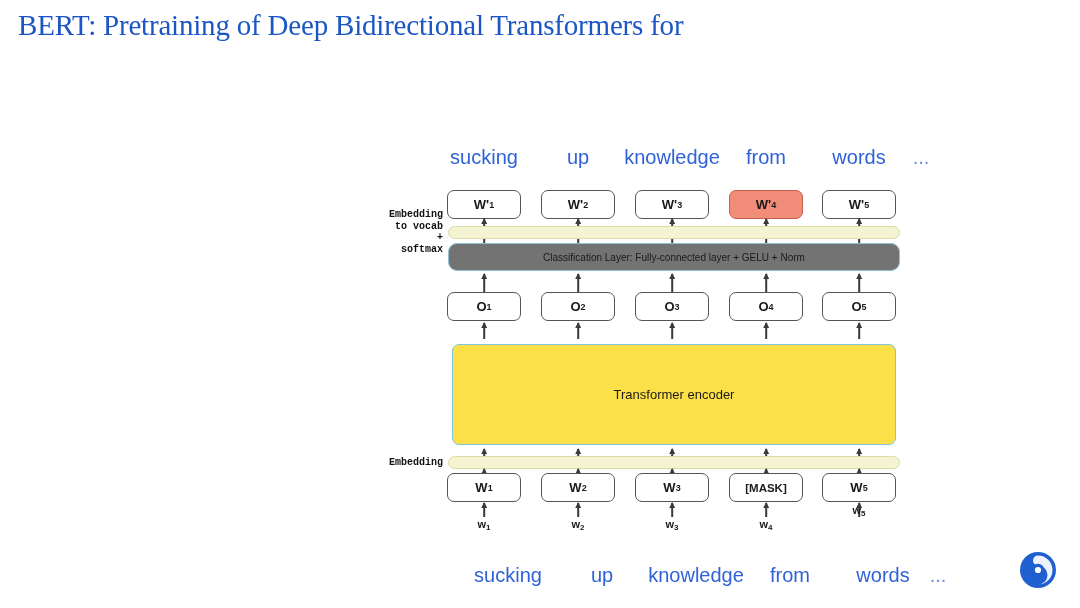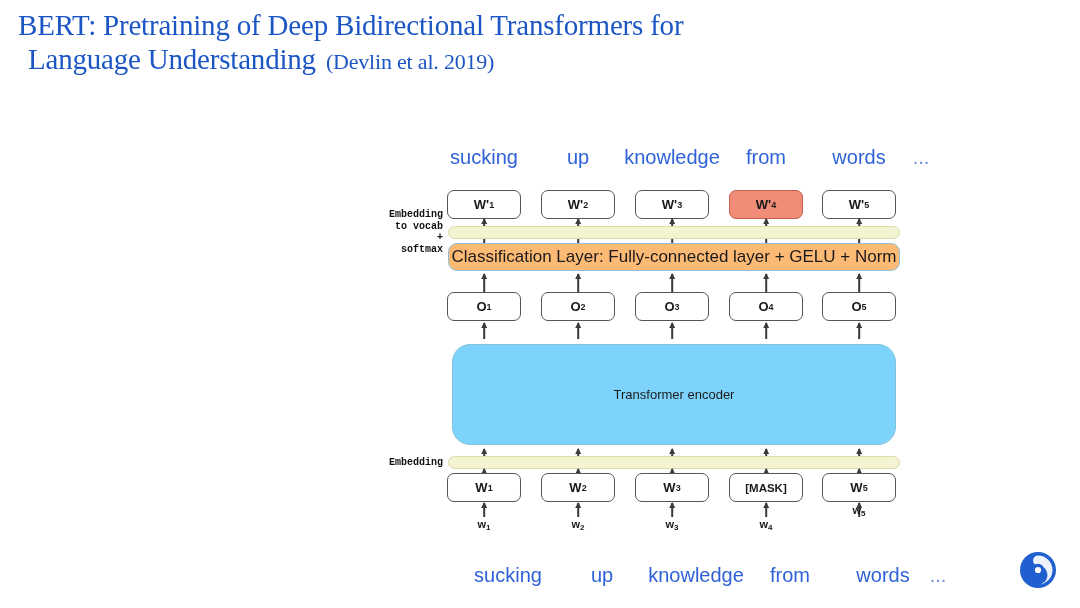--- a/index.html
+++ b/index.html
@@ -85,27 +85,27 @@
     position:absolute;
     border:1.4px solid #8fc0d8;
     border-radius:9px;
     display:flex;
     align-items:center;
     justify-content:center;
     color:#1a1a1a;
     font-family:"Liberation Sans", sans-serif;
   }
   .wide-box.classification {
-    background:#fdba74;
-    font-size:17px;
+    background:#737373;
+    font-size:10px;
   }
   .wide-box.encoder {
-    background:#7dd3fc;
+    background:#fde047;
     border:1.6px solid #7fc3dd;
-    border-radius:18px;
+    border-radius:7px;
     font-size:13px;
   }
 
   .side-label {
     position:absolute;
     text-align:right;
     font-size:10px;
     font-weight:bold;
     color:#111;
     line-height:11.5px;
@@ -144,23 +144,20 @@
     position:absolute;
     right:22px; bottom:18px;
     width:40px; height:40px;
   }
 </style>
 </head>
 <body>
 
 <div id="title-block">
   <div class="title-line">BERT: Pretraining of Deep Bidirectional Transformers for</div>
-  <div class="title-line title-line-2">
-    <span>Language Understanding</span><span class="title-cite">(Devlin et al. 2019)</span>
-  </div>
 </div>
 
 <div id="diagram">
     <div class="words-row" style="left: 484px; top: 146px;">sucking</div>
     <div class="words-row" style="left: 578px; top: 146px;">up</div>
     <div class="words-row" style="left: 672px; top: 146px;">knowledge</div>
     <div class="words-row" style="left: 766px; top: 146px;">from</div>
     <div class="words-row" style="left: 859px; top: 146px;">words</div>
     <div class="words-row ellipsis-word" style="left: 921px; top: 146px;">...</div>
     <div class="node-box" style="left: 484px; top: 190px;">W'<sub>1</sub></div>

